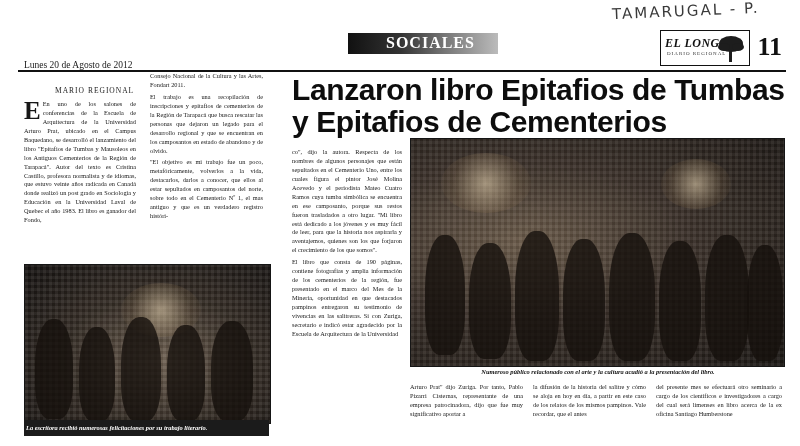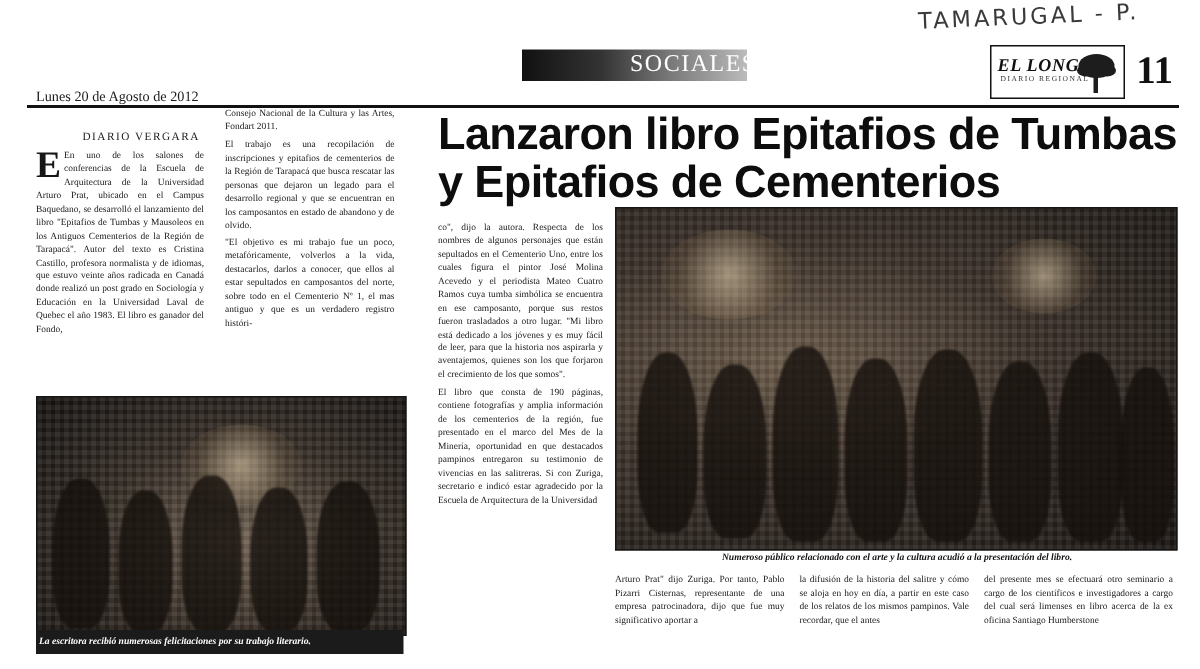--- a/index.html
+++ b/index.html
@@ -51,25 +51,24 @@
     top: 3px;
     width: 150px;
     height: 21px;
     background: linear-gradient(90deg,#111 0%,#333 35%,#777 65%,#bbb 100%);
   }
   .section-title {
     position: absolute;
     left: 368px;
     top: 4px;
     font-family: "Liberation Serif", serif;
-    font-weight: normal;
+    font-weight: bold;
     font-size: 16px;
     letter-spacing: 1px;
     color: #ffffff;
-    margin-left: 34px;
   }
   .logo-box {
     position: absolute;
     right: 36px;
     top: 0px;
     width: 88px;
     height: 34px;
     border: 1px solid #111;
     background: #fff;
     overflow: hidden;
@@ -269,21 +268,21 @@
       <ellipse cx="7" cy="14" rx="6" ry="4" fill="#1d1d1d"></ellipse>
       <ellipse cx="21" cy="14" rx="6" ry="4" fill="#1d1d1d"></ellipse>
       <rect x="12" y="16" width="3" height="13" fill="#1d1d1d"></rect>
     </svg>
   </div>
 
   <div class="page-number">11</div>
   <div class="rule"></div>
 </div>
 
-<div class="byline">DIARIO VERGARA</div>
+<div class="byline">MARIO REGIONAL</div>
 
 <div class="headline">
   <span>Lanzaron libro Epitafios de Tumbas</span><br>
   <span>y Epitafios de Cementerios</span>
 </div>
 
 <div class="col" id="col1">
   <p><span class="dropcap">E</span><span>En uno de los salones de conferencias de la Escuela de Arquitectura de la Universidad Arturo Prat, ubicado en el Campus Baquedano, se desarrolló el lanzamiento del libro "Epitafios de Tumbas y Mausoleos en los Antiguos Cementerios de la Región de Tarapacá". Autor del texto es Cristina Castillo, profesora normalista y de idiomas, que estuvo veinte años radicada en Canadá donde realizó un post grado en Sociología y Educación en la Universidad Laval de Quebec el año 1983. El libro es ganador del Fondo,</span></p>
 </div>
 

